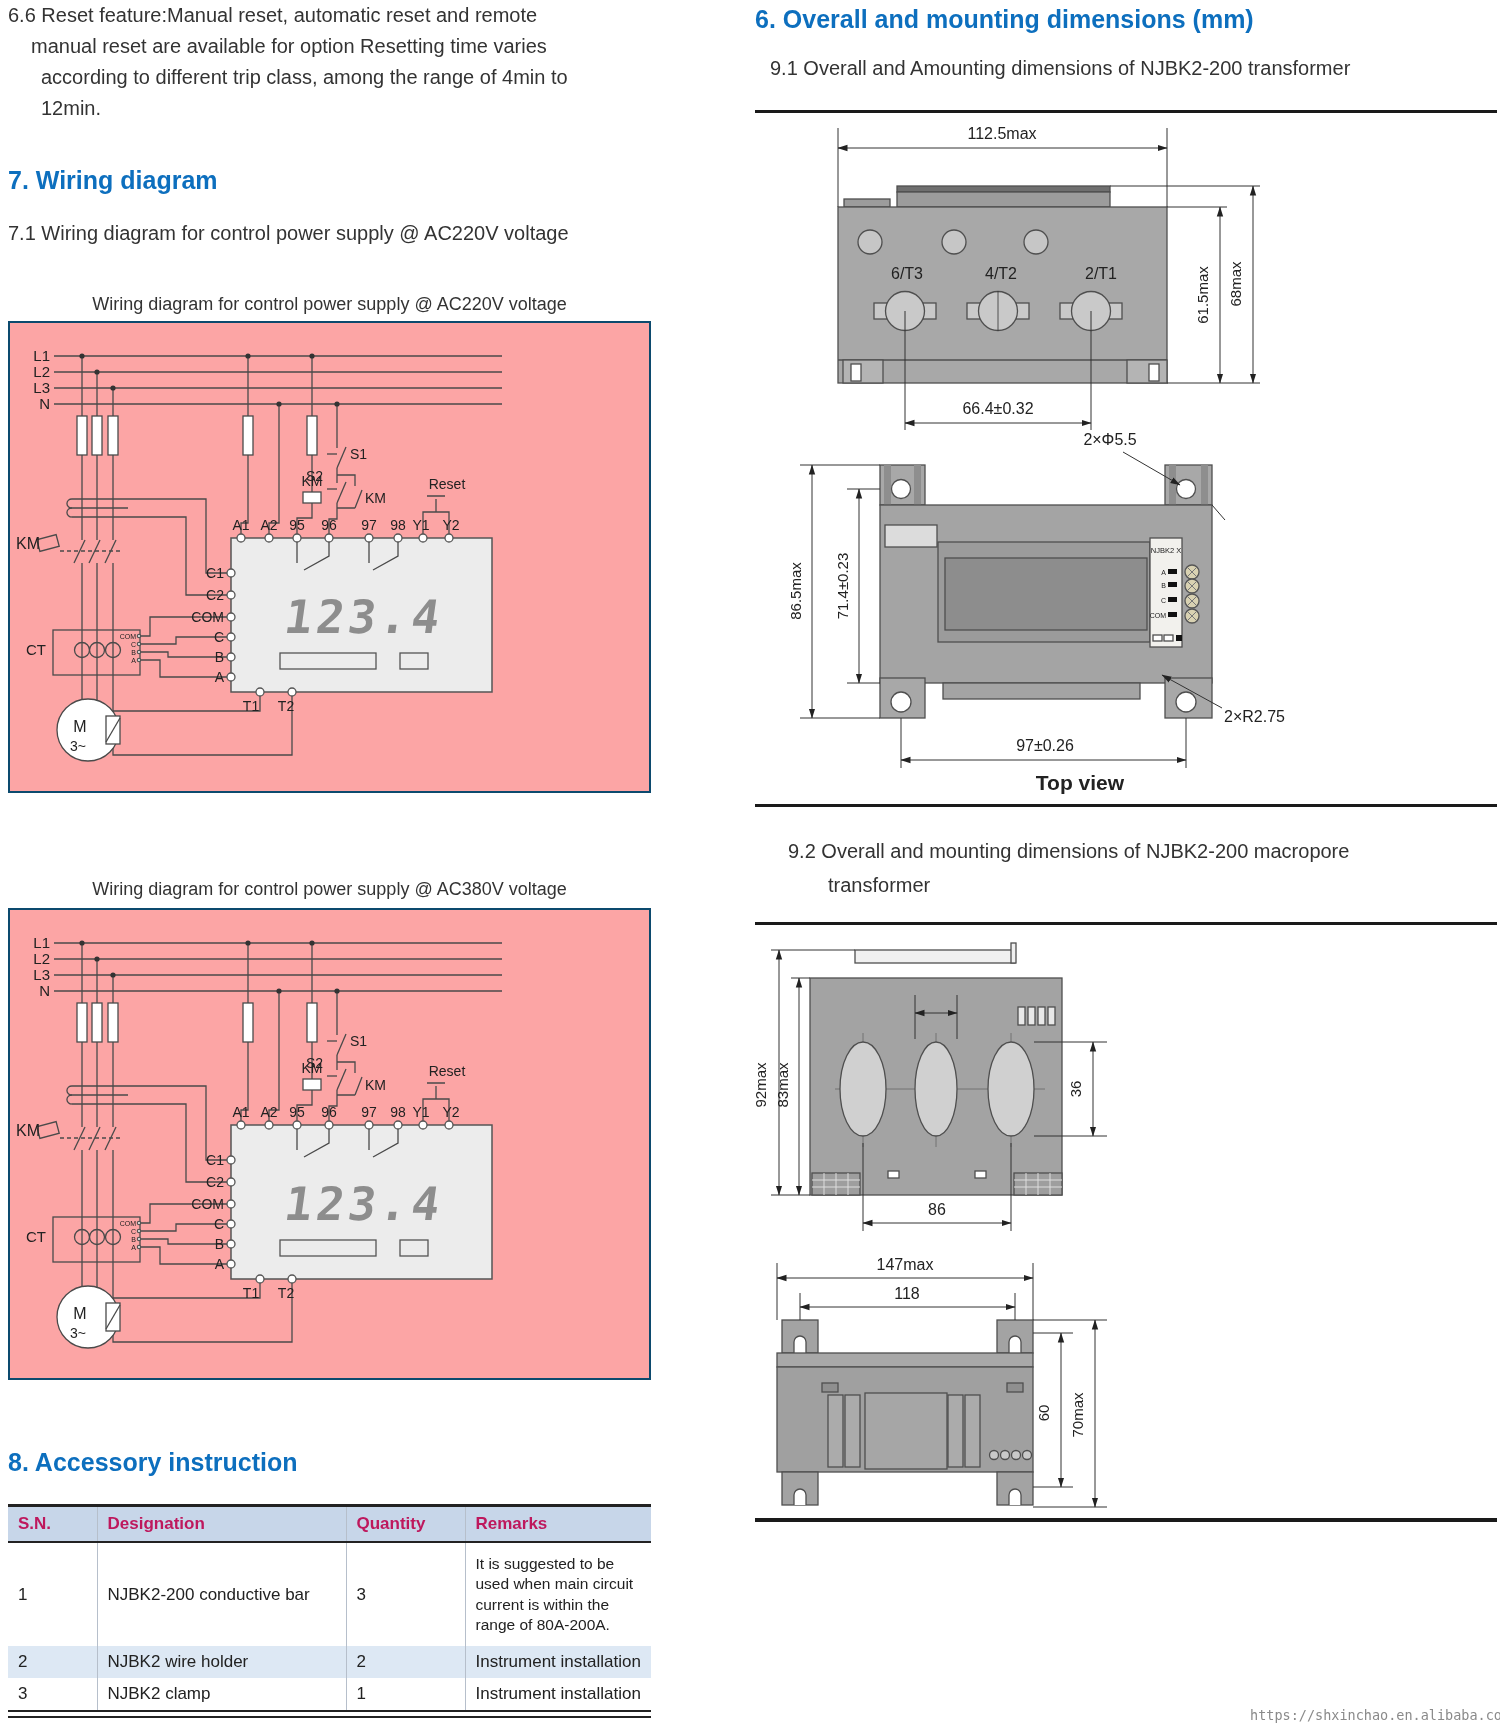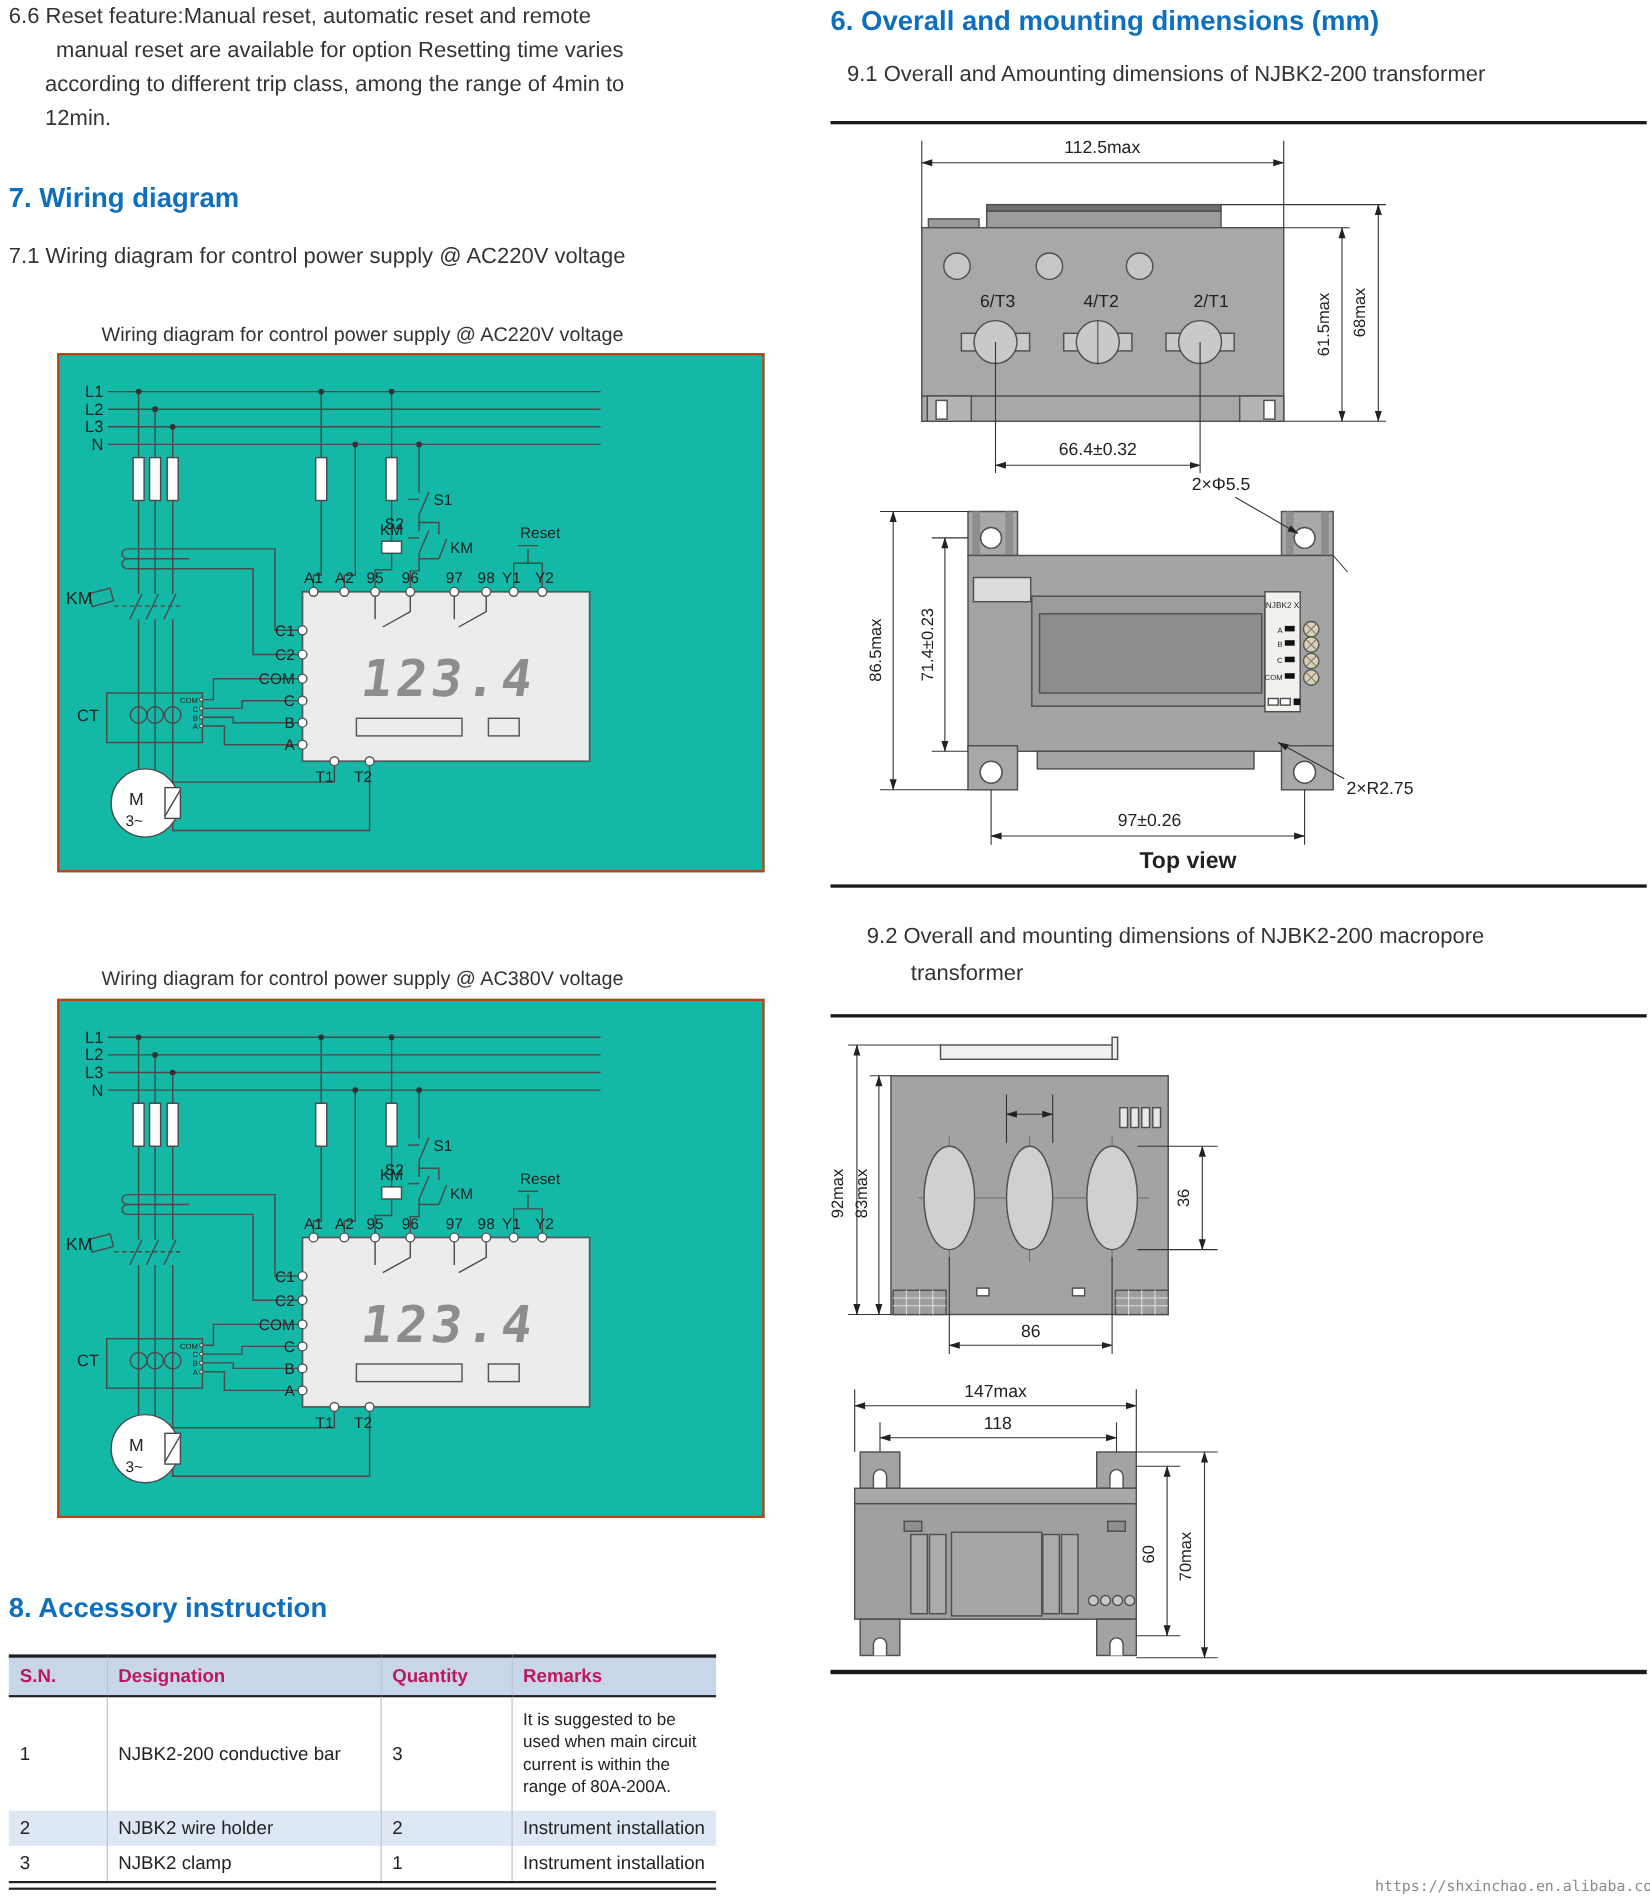--- a/index.html
+++ b/index.html
@@ -3,42 +3,42 @@
 <meta charset="utf-8">
 <style>
   html,body{margin:0;padding:0;background:#fff;}
   #page{position:relative;width:1500px;height:1726px;background:#ffffff;overflow:hidden;
         font-family:"Liberation Sans",sans-serif;color:#333;}
   .abs{position:absolute;}
   .h-blue{font-size:25px;font-weight:bold;color:#0d6fbe;}
   .sub{font-size:20px;color:#333;}
   .body-line{font-size:20px;color:#333;white-space:nowrap;}
   .caption{font-size:18px;color:#333;text-align:center;width:643px;}
-  .dbox{border:2px solid #c2410c;width:639px;height:468px;background:#14b8a6;margin-left:44px;}
+  .dbox{border:2px solid #0c4a6e;width:639px;height:468px;background:#fca5a5;}
   .hr{background:#1a1a1a;}
   svg text{font-family:"Liberation Sans",sans-serif;fill:#222;}
   svg .seg{font-family:"DejaVu Sans Mono",monospace;font-weight:bold;fill:#8d8d8d;letter-spacing:4px;}
   svg .tiny{font-size:7px;}
   table.acc{border-collapse:collapse;width:643px;table-layout:fixed;}
   table.acc th{background:#c7d6e9;font-size:17px;font-weight:bold;text-align:left;
                border-top:3px solid #222;border-bottom:2px solid #222;padding:7px 10px;color:#be185d;}
   table.acc td{font-size:17px;padding:4px 10px;vertical-align:middle;color:#222;}
   table.acc td.rem{font-size:15.5px;line-height:1.32;}
   table.acc .sep{border-left:1px solid #b6bfcb;}
   table.acc tr.alt{background:#dde8f4;}
   #tbl-bottom{border-top:2px solid #222;border-bottom:2px solid #222;height:4px;width:643px;}
   .url{font-family:"DejaVu Sans Mono",monospace;font-size:13.5px;color:#8a8a8a;}
 </style>
 </head>
 <body>
 
 <div id="page">
 
   <div class="abs body-line" style="left:8px;top:4px;">6.6 Reset feature:Manual reset, automatic reset and remote</div>
-  <div class="abs body-line" style="left:51px;top:35px;">manual reset are available for option Resetting time varies</div>
+  <div class="abs body-line" style="left:31px;top:35px;">manual reset are available for option Resetting time varies</div>
   <div class="abs body-line" style="left:41px;top:66px;">according to different trip class, among the range of 4min to</div>
   <div class="abs body-line" style="left:41px;top:97px;">12min.</div>
 
   <div class="abs h-blue" style="left:8px;top:166px;">7. Wiring diagram</div>
   <div class="abs sub" style="left:8px;top:222px;">7.1 Wiring diagram for control power supply @ AC220V voltage</div>
   <div class="abs caption" style="left:8px;top:294px;">Wiring diagram for control power supply @ AC220V voltage</div>
 
   <div class="abs dbox" style="left:8px;top:321px;" id="wbox1">
     <svg id="wiring-svg" width="639" height="468" viewBox="0 0 639 468">
       <g stroke="#4a4a4a" stroke-width="1.3" fill="none">

